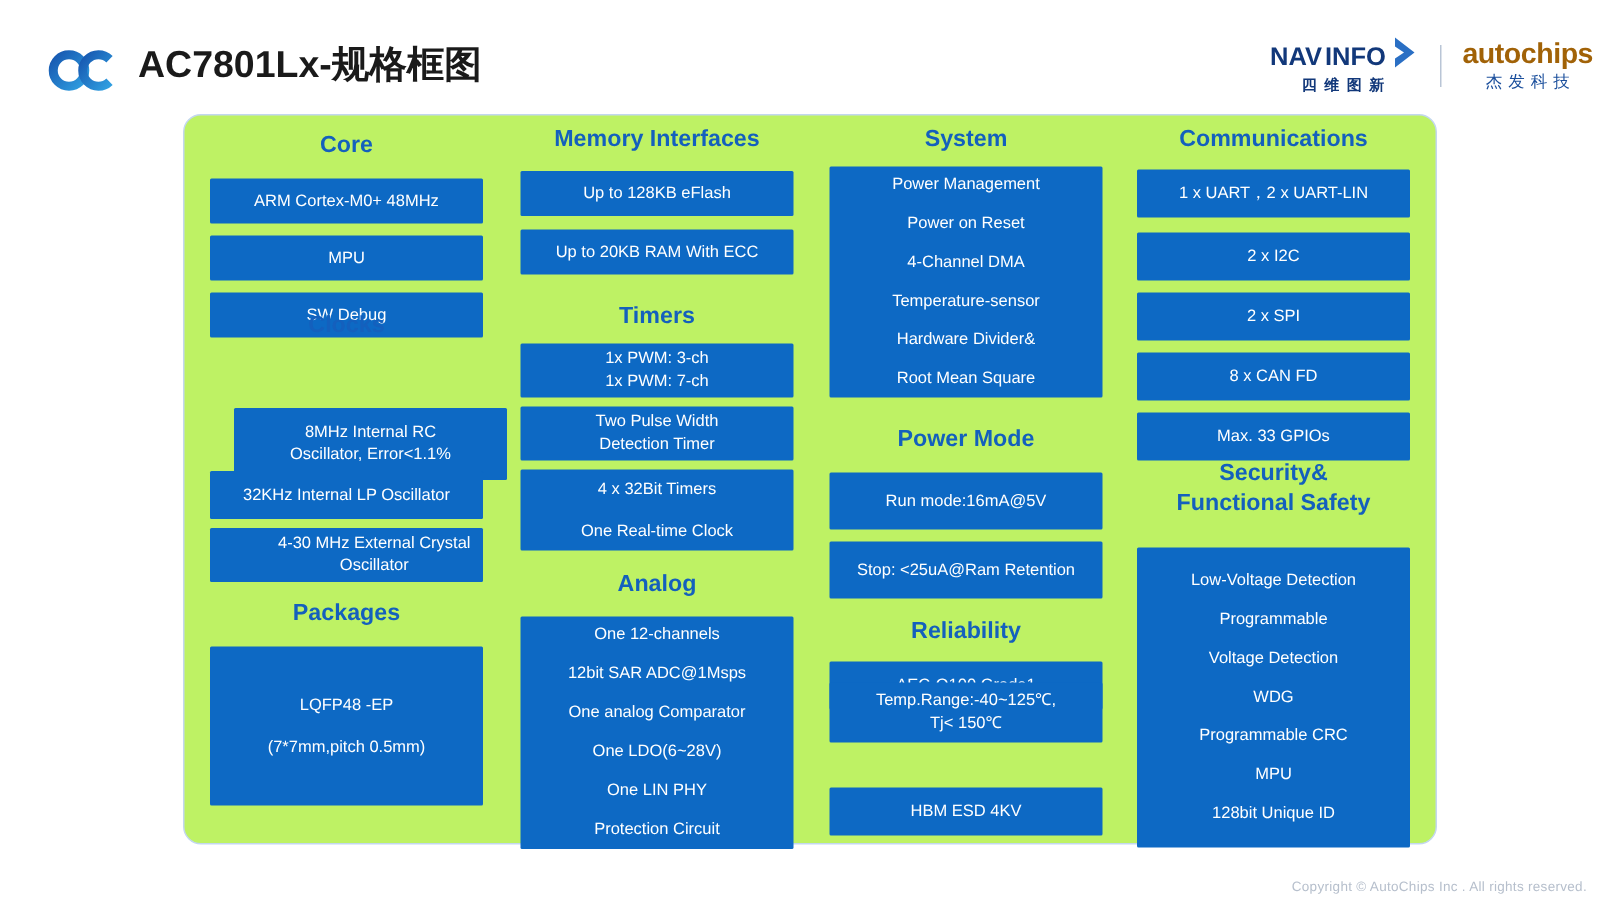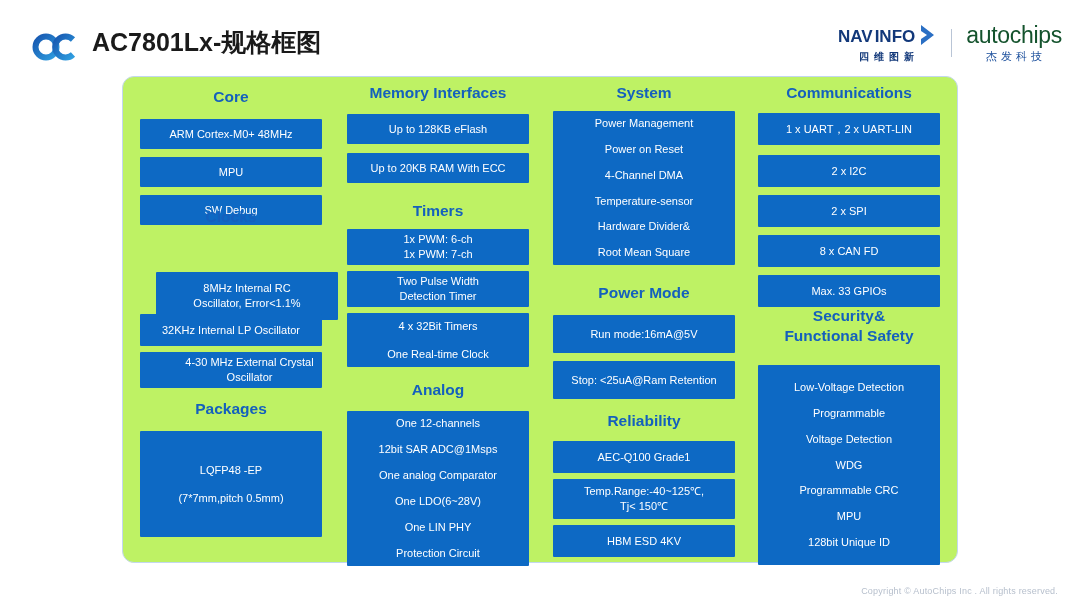--- a/index.html
+++ b/index.html
@@ -26,21 +26,21 @@
   .navinfo { display: flex; flex-direction: column; align-items: center; line-height: 1; }
   .navinfo-row { display: flex; align-items: center; gap: 2px; text-align: right; }
   .navinfo-word { font-size: 17px; font-weight: bold; color: #12387a; letter-spacing: 0px; font-family: "Liberation Sans", sans-serif; }
   .navinfo-chev { margin-left: 2px; }
   .navinfo-cn {
     font-size: 10px; color: #12387a; letter-spacing: 5px; margin-top: 3px;
     padding-left: 3px; font-weight: bold;
   }
   .logo-sep { width: 1px; height: 28px; background: #b9c5d6; margin: 0 14px; }
   .autochips { display: flex; flex-direction: column; align-items: center; line-height: 1; }
-  .autochips-en { font-size: 23px; font-weight: normal; color: #14532d; letter-spacing: -0.3px; }
+  .autochips-en { font-size: 19px; font-weight: bold; color: #a16207; letter-spacing: -0.3px; }
   .autochips-cn { font-size: 11px; color: #1b4f9c; letter-spacing: 4px; margin-top: 4px; padding-left: 4px; }
 
   
   .panel {
     position: absolute; left: 122px; top: 76px;
     width: 836px; height: 487px;
     background: #bef264;
     border: 1px solid #c3d7ef;
     border-radius: 12px;
   }
@@ -157,21 +157,21 @@
     <div class="col col-mem">
         <div class="sec-title" style="position: absolute; left: 0px; width: 100%; top: 6px;">Memory Interfaces</div>
         <div class="box" style="position: absolute; left: 0px; width: 100%; top: 37px; height: 30px;">
           <span class="line">Up to 128KB eFlash</span>
         </div>
         <div class="box" style="position: absolute; left: 0px; width: 100%; top: 76px; height: 30px;">
           <span class="line">Up to 20KB RAM With ECC</span>
         </div>
         <div class="sec-title" style="position: absolute; left: 0px; width: 100%; top: 124px;">Timers</div>
         <div class="box" style="position: absolute; left: 0px; width: 100%; top: 152px; height: 36px;">
-          <span class="line">1x PWM: 6-ch</span>
+          <span class="line">1x PWM: 3-ch</span>
           <span class="line">1x PWM: 7-ch</span>
         </div>
         <div class="box" style="position: absolute; left: 0px; width: 100%; top: 194px; height: 36px;">
           <span class="line">Two Pulse Width</span>
           <span class="line">Detection Timer</span>
         </div>
         <div class="box spaced-lg" style="position: absolute; left: 0px; width: 100%; top: 236px; height: 54px;">
           <span class="line">4 x 32Bit Timers</span>
           <span class="line">One Real-time Clock</span>
         </div>
@@ -199,21 +199,21 @@
         <div class="box" style="position: absolute; left: 0px; width: 100%; top: 238px; height: 38px;">
           <span class="line">Run mode:16mA@5V</span>
         </div>
         <div class="box" style="position: absolute; left: 0px; width: 100%; top: 284px; height: 38px;">
           <span class="line">Stop: &lt;25uA@Ram Retention</span>
         </div>
         <div class="sec-title" style="position: absolute; left: 0px; width: 100%; top: 334px;">Reliability</div>
         <div class="box" style="position: absolute; left: 0px; width: 100%; top: 364px; height: 32px;">
           <span class="line">AEC-Q100 Grade1</span>
         </div>
-        <div class="box" style="position: absolute; left: 0px; width: 100%; top: 402px; height: 40px;">
+        <div class="box" style="position: absolute; left: 0px; width: 100%; top: 378px; height: 40px;">
           <span class="line">Temp.Range:-40~125℃,</span>
           <span class="line">Tj&lt; 150℃</span>
         </div>
         <div class="box" style="position: absolute; left: 0px; width: 100%; top: 448px; height: 32px;">
           <span class="line">HBM ESD  4KV</span>
         </div>
       </div>
     <div class="col col-comm">
         <div class="sec-title" style="position: absolute; left: 0px; width: 100%; top: 6px;">Communications</div>
         <div class="box" style="position: absolute; left: 0px; width: 100%; top: 36px; height: 32px;">

